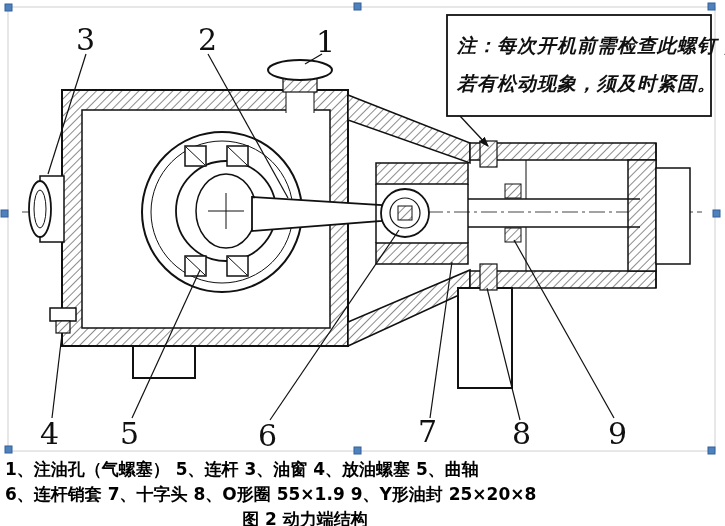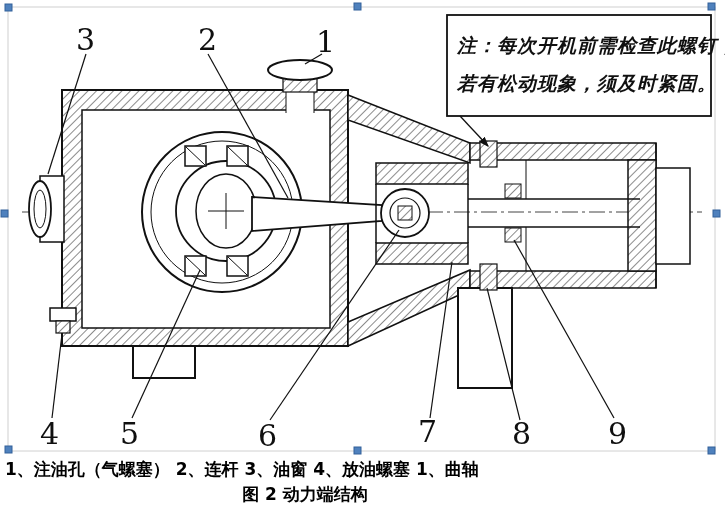--- a/index.html
+++ b/index.html
@@ -153,17 +153,18 @@
     <rect x="708" y="3" width="7" height="7"></rect>
     <rect x="1" y="210" width="7" height="7"></rect>
     <rect x="713" y="210" width="7" height="7"></rect>
     <rect x="5" y="446" width="7" height="7"></rect>
     <rect x="354" y="447" width="7" height="7"></rect>
     <rect x="708" y="447" width="7" height="7"></rect>
   </g>
 </svg>
 
 <div class="caption">
-  <div>1、注油孔（气螺塞）  2、连杆  3、油窗  4、放油螺塞  1、曲轴</div>
+  <div>1、注油孔（气螺塞）  5、连杆  3、油窗  4、放油螺塞  5、曲轴</div>
+  <div>6、连杆销套  7、十字头  8、O形圈 55×1.9  9、Y形油封 25×20×8</div>
   <div class="caption-title">图 2  动力端结构</div>
 </div>
 
 </div>
 
 </body></html>

